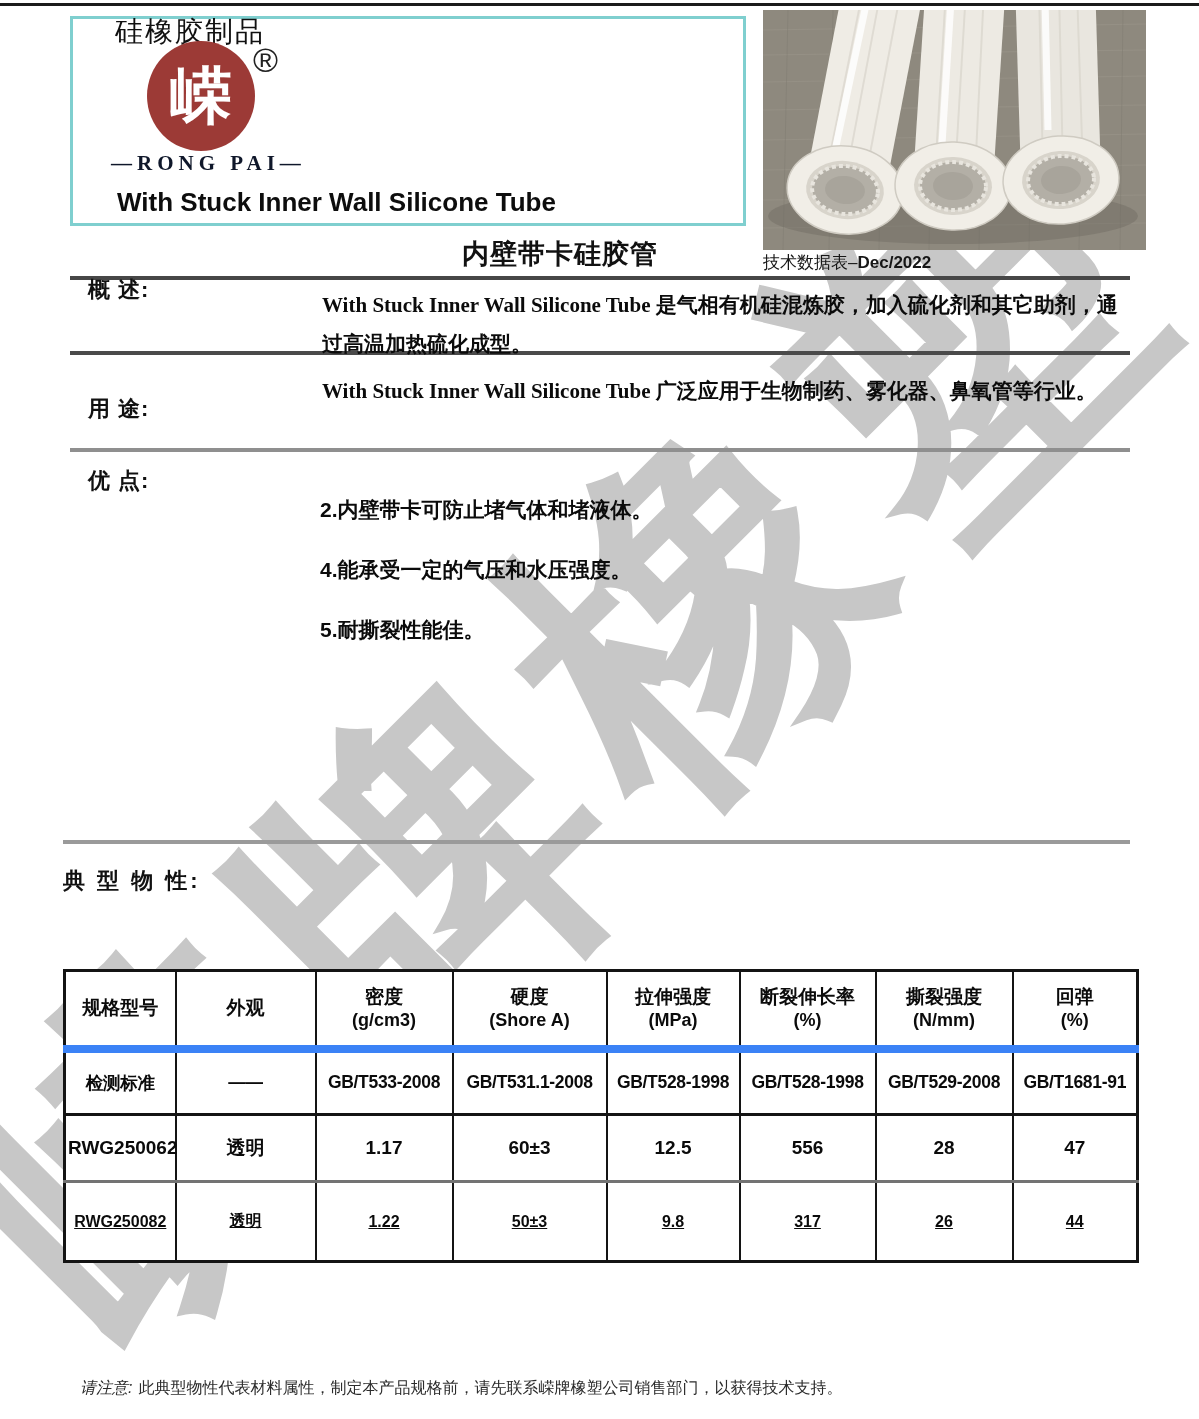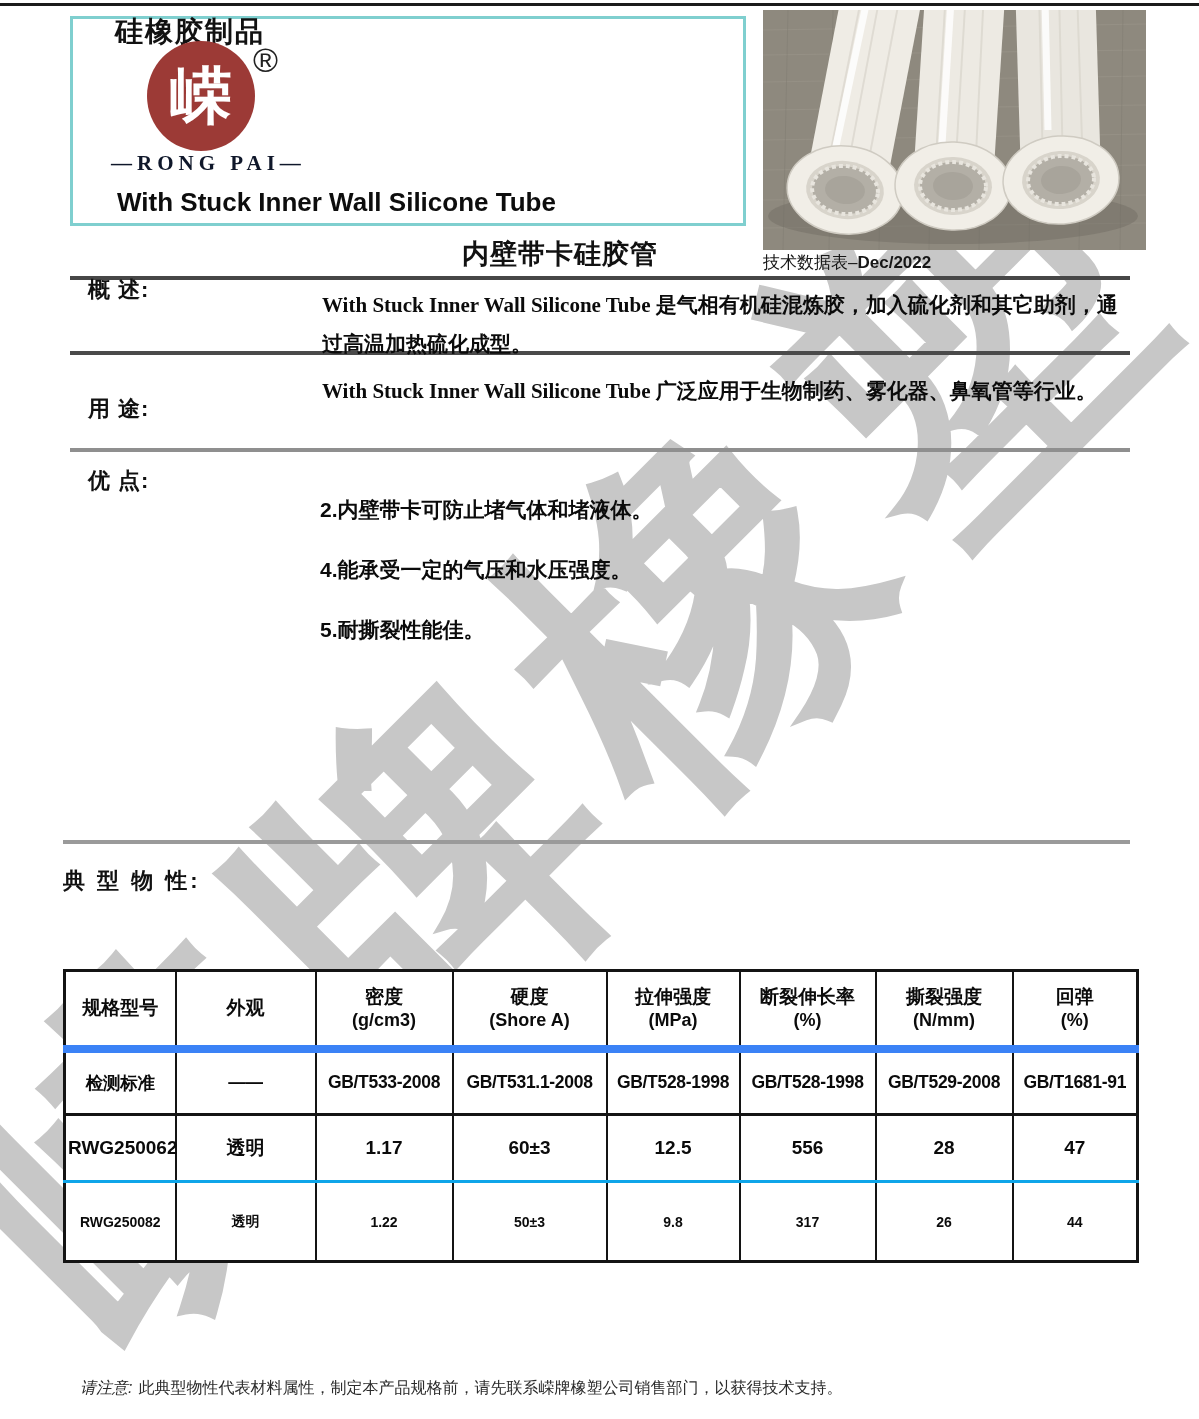--- a/index.html
+++ b/index.html
@@ -16,21 +16,21 @@
     transform:translate(-50%,-50%) rotate(-45deg);
     font-size:350px; letter-spacing:28px; white-space:nowrap;
     color:#c7c7c7; font-family:"Liberation Serif", serif; font-weight:bold;
   }
 
   .layer{ position:absolute; inset:0; z-index:1; }
 
   
   .brand-box{ position:absolute; left:70px; top:16px; width:676px; height:210px;
     border:3px solid #7fcfcf; }
-  .brand-top-label{ position:absolute; left:42px; top:-6px; font-size:28px; font-weight:bold; letter-spacing:2px; }
+  .brand-top-label{ position:absolute; left:42px; top:-6px; font-size:28px; font-weight:normal; letter-spacing:2px; }
   .brand-logo{ position:absolute; left:74px; top:22px; width:108px; height:110px;
     background:#9c3a36; border-radius:50%; display:flex; align-items:center; justify-content:center; }
   .brand-logo span{ color:#fff; font-size:62px; font-weight:bold; font-family:"Liberation Serif", serif; }
   .brand-reg{ position:absolute; left:180px; top:22px; font-size:34px; color:#222; }
   .brand-name{ position:absolute; left:38px; top:132px; font-size:21px; letter-spacing:5px;
     color:#0f172a; font-weight:bold; font-family:"Liberation Serif", serif; }
   .brand-title-en{ position:absolute; left:44px; top:168px; font-size:26px; font-weight:bold; color:#0d0d0d; }
 
   
   .photo{ position:absolute; left:763px; top:10px; width:383px; height:240px; }
@@ -67,21 +67,21 @@
     border-collapse:collapse; table-layout:fixed; background:transparent; }
   .props-table td{ border:2px solid #141414; text-align:center; vertical-align:middle;
     padding:0 2px; color:#0b0b0b; background:#fff; }
   .props-table tr.hdr td{ height:78px; font-weight:bold; font-size:19px; }
   .props-table tr.hdr{ border-bottom:8px solid #3b82f6; }
   .props-table{ border:3px solid #141414; }
   .h-title{ display:block; line-height:24px; }
   .h-unit{ display:block; line-height:22px; font-size:18px; }
   .props-table tr.r-std td{ height:66px; font-size:17.5px; font-weight:bold; letter-spacing:-0.3px; border-top:3px solid #404040; }
   .props-table tr.r-a td{ height:67px; font-size:19px; font-weight:bold; border-top:3px solid #141414; }
-  .props-table tr.r-b td{ height:80px; font-size:14px; font-weight:bold; border-top:3px solid #0ea5e9; }
+  .props-table tr.r-b td{ height:80px; font-size:16px; font-weight:bold; border-top:3px solid #737373;text-decoration:underline; }
 
   .footer-note{ position:absolute; left:80px; top:1378px; font-size:16px; color:#2b2b2b; }
   .footer-note .nlabel{ font-weight:normal; font-style:italic; margin-right:6px; }
 </style>
 </head>
 <body>
 
 <div class="page">
 
   <div class="top-rule"></div>

